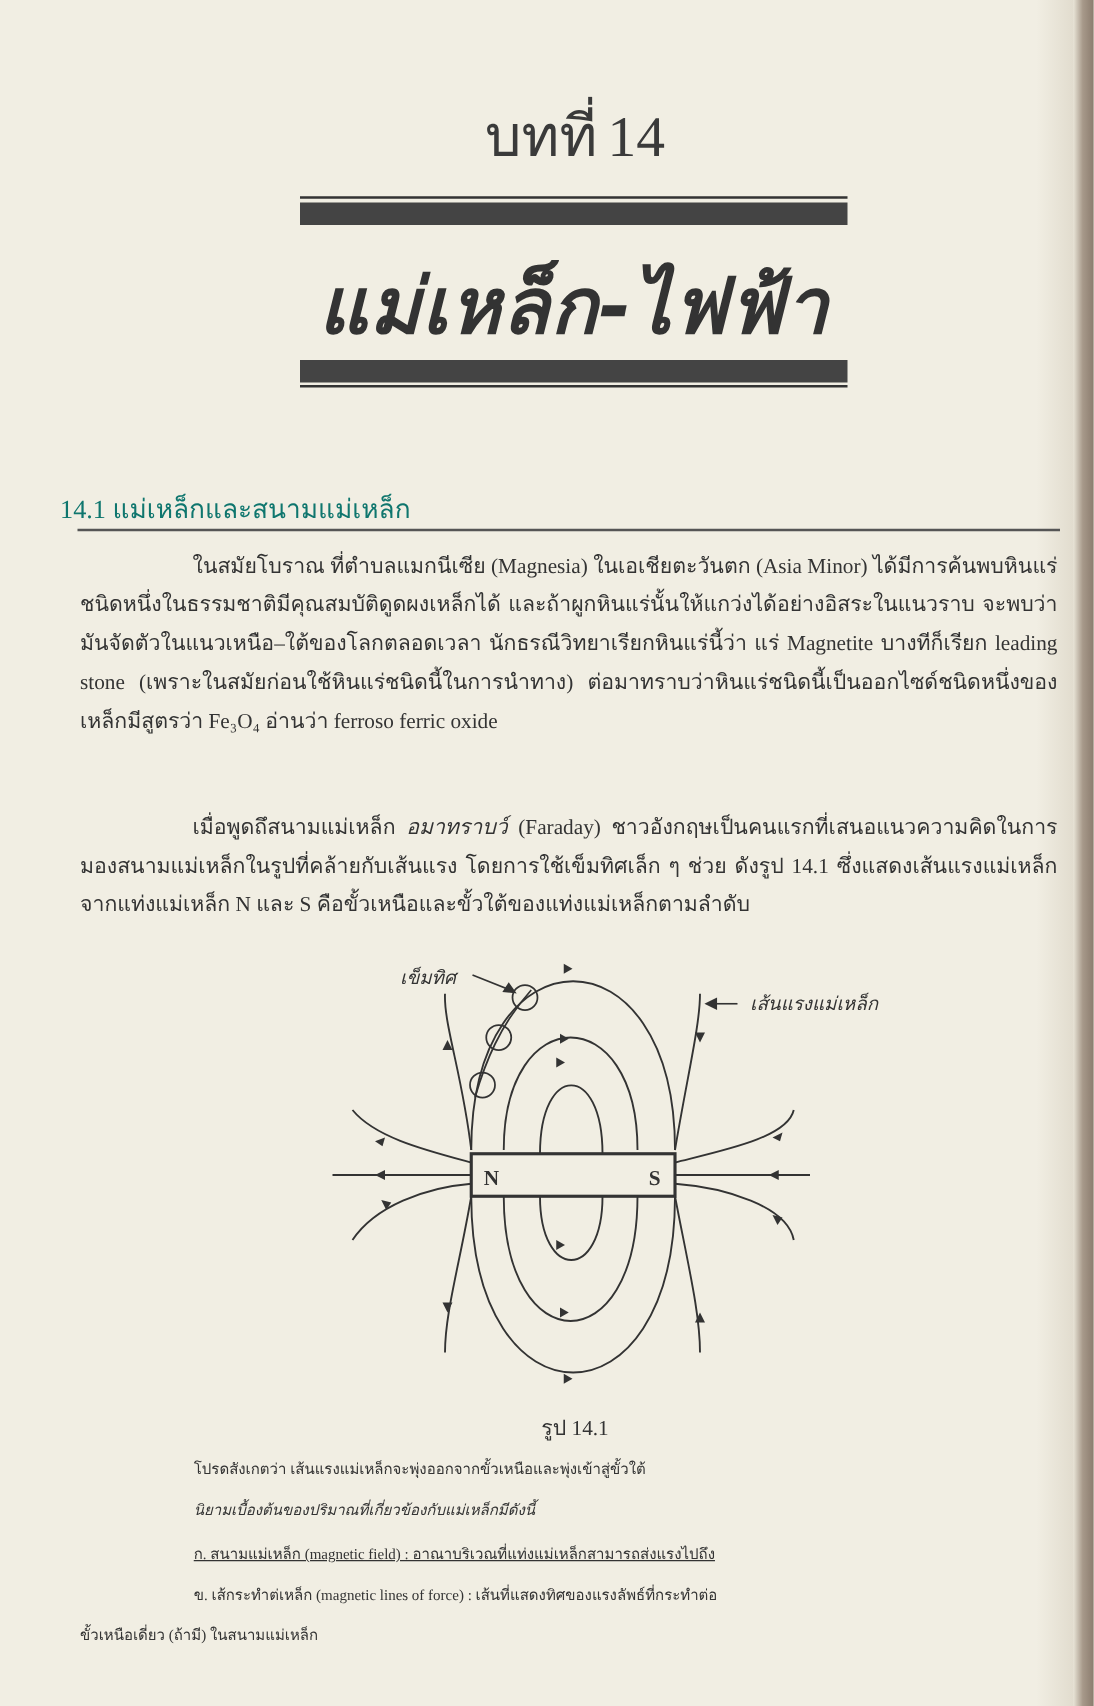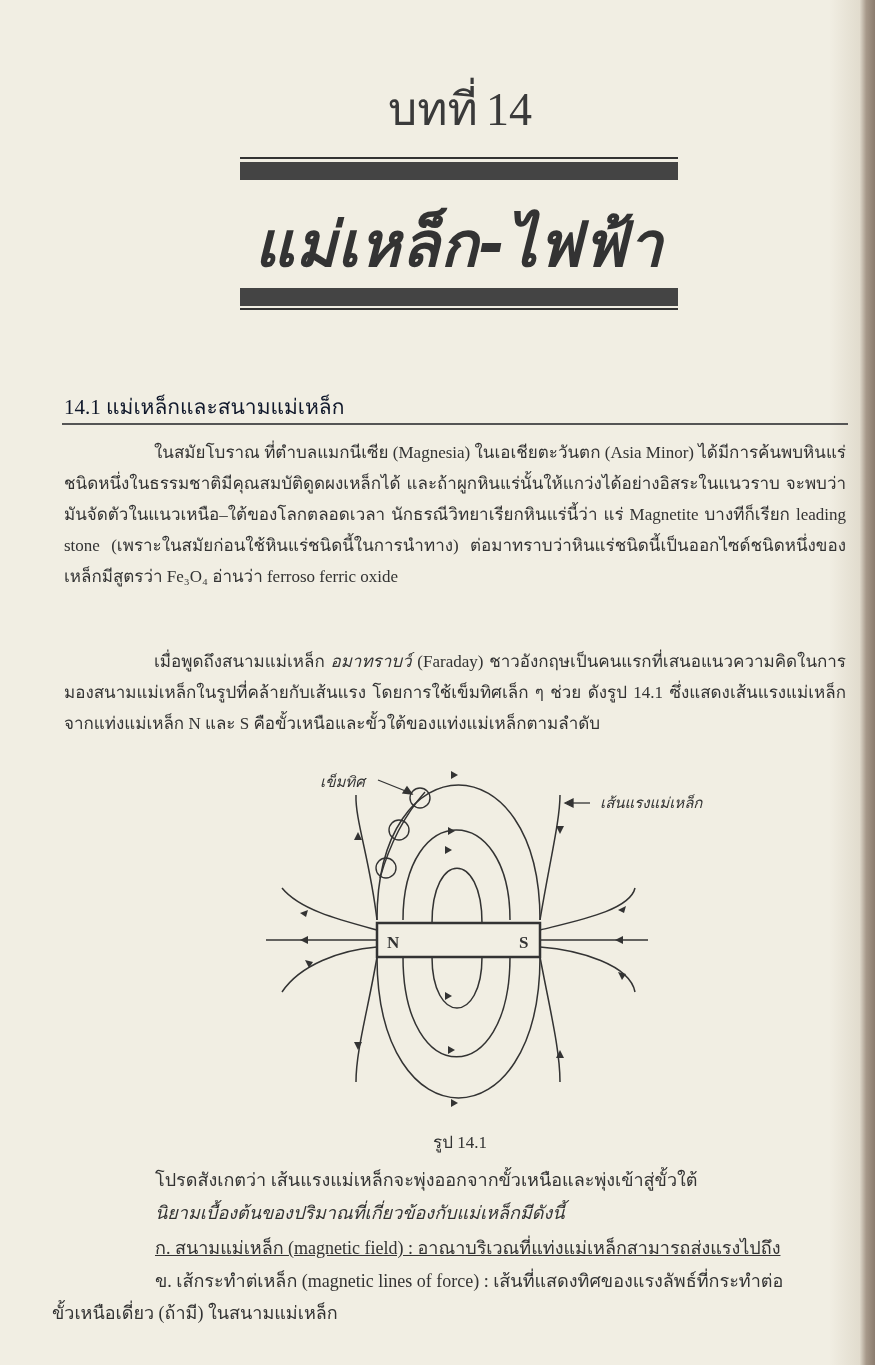--- a/index.html
+++ b/index.html
@@ -23,36 +23,36 @@
   }
   .chapter-num .num { font-weight:normal; font-size:46px; margin-left:8px; }
   .rule-thin { position:absolute; left:240px; width:438px; height:2px; background:#333; }
   .rule-thick { position:absolute; left:240px; width:438px; height:18px; background:#444; }
   .chapter-title {
     position:absolute; left:240px; width:438px; top:195px; text-align:center;
     font-family:"DejaVu Sans","Liberation Sans",sans-serif;
     font-size:62px; font-weight:bold; color:#333; letter-spacing:1px;font-style:italic;
   }
   .section-heading {
-    position:absolute; left:64px; top:390px;
-    font-size:21px; color:#0f172a;
+    position:absolute; left:48px; top:390px;
+    font-size:21px; color:#0f766e;
   }
   .section-rule { position:absolute; left:62px; top:423px; width:786px; height:2px; background:#555; }
   .para {
     position:absolute; left:64px; width:782px;
     font-size:17px; line-height:31px; text-align:justify; color:#333;
   }
   .para .indent { display:inline-block; width:90px; }
   .italic { font-style:italic; }
   .diagram { position:absolute; left:260px; top:760px; width:480px; height:400px; }
   .caption {
     position:absolute; left:0; width:920px; top:1128px; text-align:center;
     font-size:17px; color:#333;
   }
-  .line { position:absolute; font-size:18px; color:#333; white-space:nowrap; }
+  .line { position:absolute; font-size:12px; color:#333; white-space:nowrap; }
 </style>
 </head>
 <body>
 
 <div class="page-shade2"></div>
 <div class="page-shade"></div>
 
 <div class="chapter-num">
   <span>บทที่</span><span class="num">14</span>
 </div>
@@ -64,21 +64,21 @@
 <div class="rule-thin" style="top:308px;"></div>
 
 <div class="section-heading">14.1 แม่เหล็กและสนามแม่เหล็ก</div>
 <div class="section-rule"></div>
 
 <div class="para" style="top:437px;">
   <span class="indent"></span><span>ในสมัยโบราณ ที่ตำบลแมกนีเซีย (Magnesia) ในเอเชียตะวันตก (Asia Minor) ได้มีการค้นพบหินแร่ชนิดหนึ่งในธรรมชาติมีคุณสมบัติดูดผงเหล็กได้ และถ้าผูกหินแร่นั้นให้แกว่งได้อย่างอิสระในแนวราบ จะพบว่ามันจัดตัวในแนวเหนือ–ใต้ของโลกตลอดเวลา นักธรณีวิทยาเรียกหินแร่นี้ว่า แร่ Magnetite บางทีก็เรียก leading stone (เพราะในสมัยก่อนใช้หินแร่ชนิดนี้ในการนำทาง) ต่อมาทราบว่าหินแร่ชนิดนี้เป็นออกไซด์ชนิดหนึ่งของเหล็กมีสูตรว่า Fe₃O₄ อ่านว่า ferroso ferric oxide</span>
 </div>
 
 <div class="para" style="top:646px;">
-  <span class="indent"></span><span>เมื่อพูดถึงสนามแม่เหล็ก</span>
+  <span class="indent"></span><span>เมื่อพูดถึสนามแม่เหล็ก</span>
   <span class="italic">อมาทราบว์</span>
   <span>(Faraday) ชาวอังกฤษเป็นคนแรกที่เสนอแนวความคิดในการมองสนามแม่เหล็กในรูปที่คล้ายกับเส้นแรง โดยการใช้เข็มทิศเล็ก ๆ ช่วย ดังรูป 14.1 ซึ่งแสดงเส้นแรงแม่เหล็กจากแท่งแม่เหล็ก N และ S คือขั้วเหนือและขั้วใต้ของแท่งแม่เหล็กตามลำดับ</span>
 </div>
 
 <div class="diagram">
   <svg width="480" height="400" viewBox="0 0 480 400" xmlns="http://www.w3.org/2000/svg">
     <defs>
       <marker id="arr" viewBox="0 0 10 10" refX="5" refY="5" markerWidth="6" markerHeight="6" orient="auto-start-reverse">
         <path d="M0,1 L10,5 L0,9 z" fill="#333"></path>
       </marker>
@@ -142,13 +142,13 @@
     <text x="340" y="48" font-size="15" font-style="italic" fill="#333" font-family="DejaVu Sans, sans-serif">เส้นแรงแม่เหล็ก</text>
   </svg>
 </div>
 
 <div class="caption">รูป 14.1</div>
 
 <div class="line" style="left:155px; top:1165px;">โปรดสังเกตว่า เส้นแรงแม่เหล็กจะพุ่งออกจากขั้วเหนือและพุ่งเข้าสู่ขั้วใต้</div>
 <div class="line" style="left:155px; top:1198px;font-style:italic;">นิยามเบื้องต้นของปริมาณที่เกี่ยวข้องกับแม่เหล็กมีดังนี้</div>
 <div class="line" style="left:155px; top:1233px;text-decoration:underline;">ก. สนามแม่เหล็ก (magnetic field) : อาณาบริเวณที่แท่งแม่เหล็กสามารถส่งแรงไปถึง</div>
 <div class="line" style="left:155px; top:1266px;">ข. เส้กระทำต่เหล็ก (magnetic lines of force) : เส้นที่แสดงทิศของแรงลัพธ์ที่กระทำต่อ</div>
-<div class="line" style="left:52px; top:1298px;">ขั้วเหนือเดี่ยว (ถ้ามี) ในสนามแม่เหล็ก</div>
+<div class="line" style="left:64px; top:1298px;">ขั้วเหนือเดี่ยว (ถ้ามี) ในสนามแม่เหล็ก</div>
 
 </body></html>

